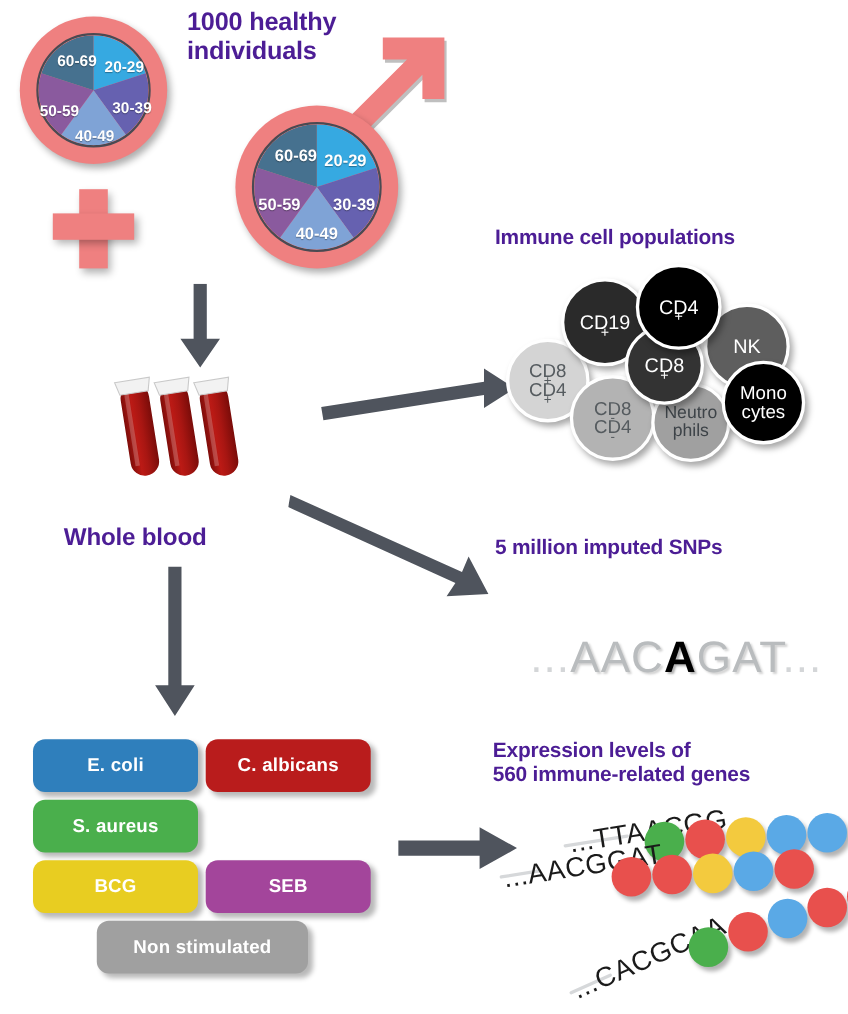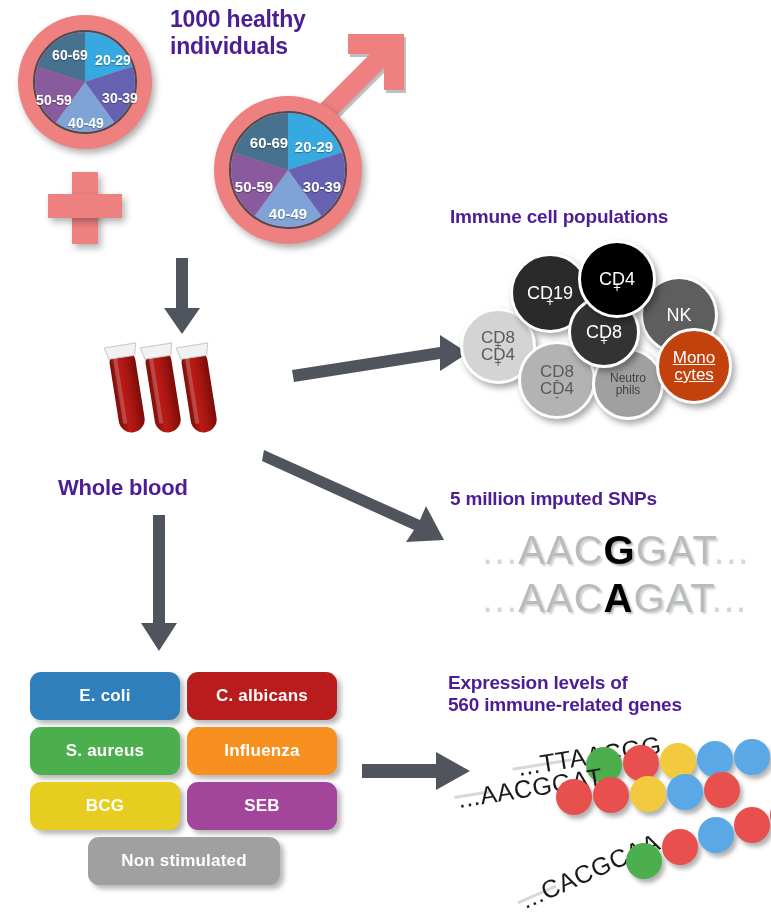--- a/index.html
+++ b/index.html
@@ -281,52 +281,48 @@
       <span>CD8<span class="sup">+</span></span>
     </div>
 
     <div class="cell" style="left:68px; top:103px; width:78px; height:78px; background:#b3b3b3; color:#555b5f; font-size:17px; z-index:2;">
       <div>
         <span>CD8<span class="sup">-</span></span>
         <span>CD4<span class="sup">-</span></span>
       </div>
     </div>
 
-    <div class="cell" style="left:142px; top:110px; width:72px; height:72px; background:#a0a0a0; color:#3d4348; font-size:12px; z-index:3;">
+    <div class="cell" style="left:142px; top:110px; width:72px; height:72px; background:#a0a0a0; color:#3d4348; font-size:16px; z-index:3;">
       <div>
         <span>Neutro</span>
         <span>phils</span>
       </div>
     </div>
 
-    <div class="cell" style="left:206px; top:90px; width:76px; height:76px; background:#c2410c; color:#ffffff; font-size:17px; z-index:4;text-decoration:underline;">
+    <div class="cell" style="left:206px; top:90px; width:76px; height:76px; background:#000000; color:#ffffff; font-size:17px; z-index:4;">
       <div>
         <span>Mono</span>
         <span>cytes</span>
       </div>
     </div>
   </div>
 
   <div class="heading abs" id="title-snp">5 million imputed SNPs</div>
 
   <div class="abs" style="left:470px; top:528px; width:290px; height:90px;">
-    <div class="snp-row" style="left:12px; top:0px;">
-      <span class="snp-dots">...</span><span class="snp-dim">AAC</span><span class="snp-bold">G</span><span class="snp-dim">GAT</span><span class="snp-dots">...</span>
-    </div>
     <div class="snp-row" style="left:12px; top:48px;">
       <span class="snp-dots">...</span><span class="snp-dim">AAC</span><span class="snp-bold">A</span><span class="snp-dim">GAT</span><span class="snp-dots">...</span>
     </div>
   </div>
 
   <div class="abs" style="left:30px; top:672px; width:320px; height:220px;">
     <div class="stim" style="left:0px;   top:0px;  width:150px; height:48px; background:#2f7fbc;">E. coli</div>
     <div class="stim" style="left:157px; top:0px;  width:150px; height:48px; background:#b91c1c;">C. albicans</div>
 
     <div class="stim" style="left:0px;   top:55px; width:150px; height:48px; background:#4aaf4c;">S. aureus</div>
-    <div class="stim" style="left:157px; top:55px; width:150px; height:48px; background:#f7901e;">Influenza</div>
 
     <div class="stim" style="left:0px;   top:110px; width:150px; height:48px; background:#e8cd21;">BCG</div>
     <div class="stim" style="left:157px; top:110px; width:150px; height:48px; background:#a3459b;">SEB</div>
 
     <div class="stim" style="left:58px;  top:165px; width:192px; height:48px; background:#a0a0a0;">Non stimulated</div>
   </div>
 
   <div class="arrow" style="left:362px; top:750px; width:110px; height:42px;">
     <svg width="110" height="42" viewBox="0 0 110 42">
       <path d="M0,14 L74,14 L74,2 L108,21 L74,40 L74,28 L0,28 Z" fill="#4f545d"></path>

